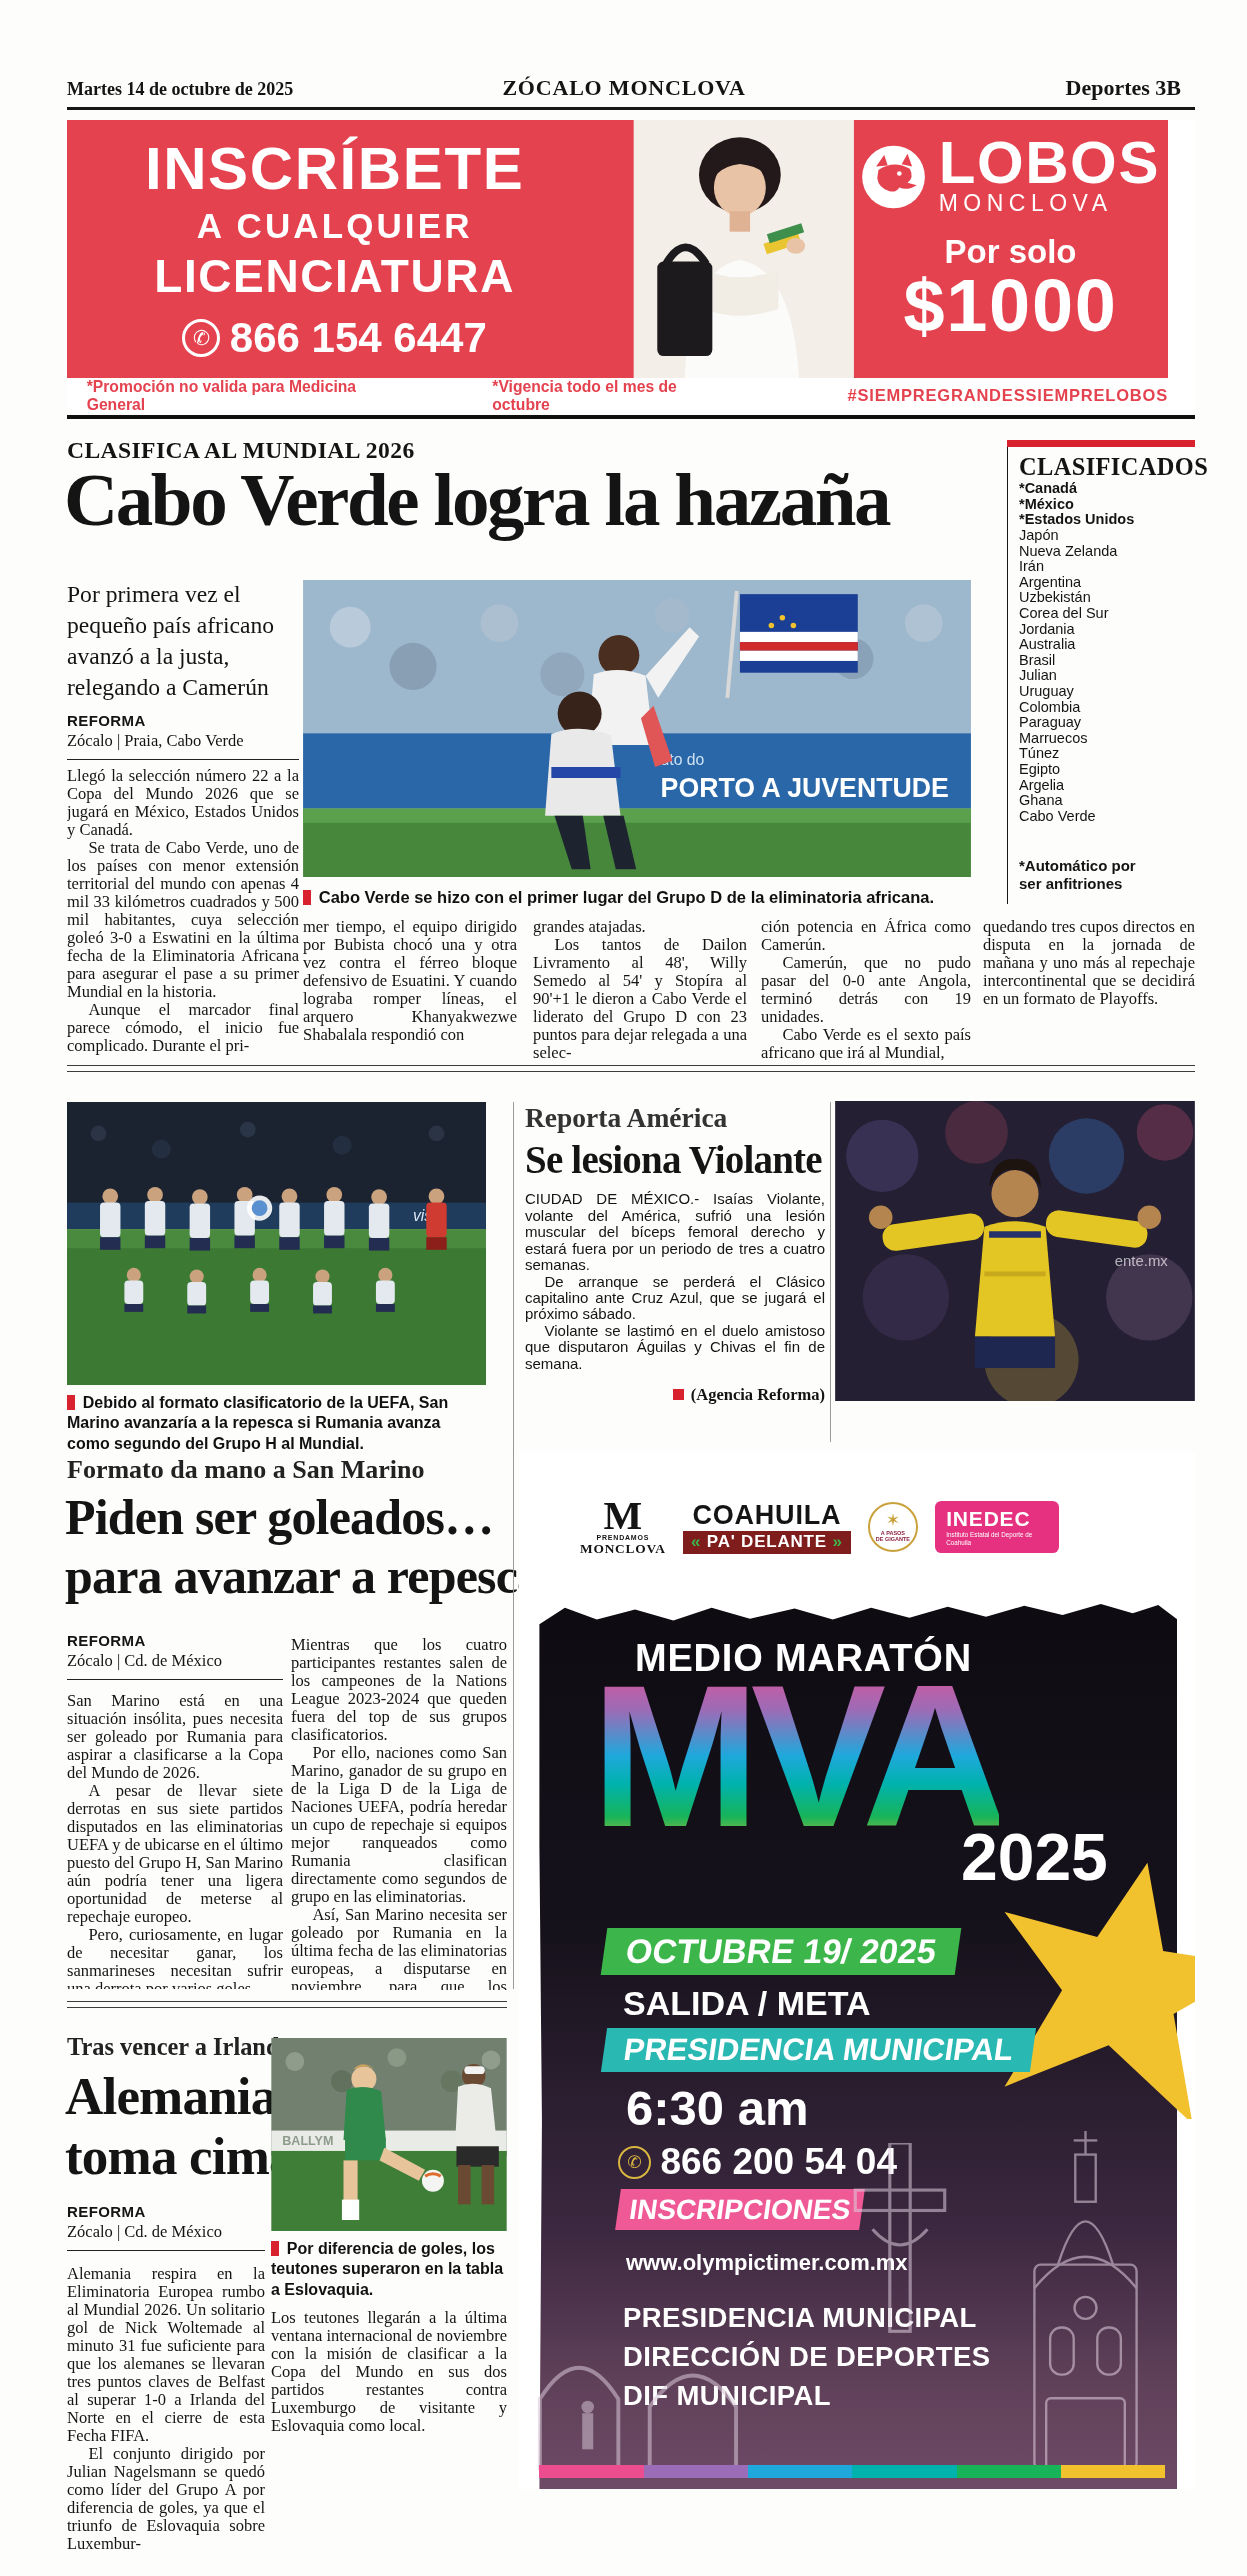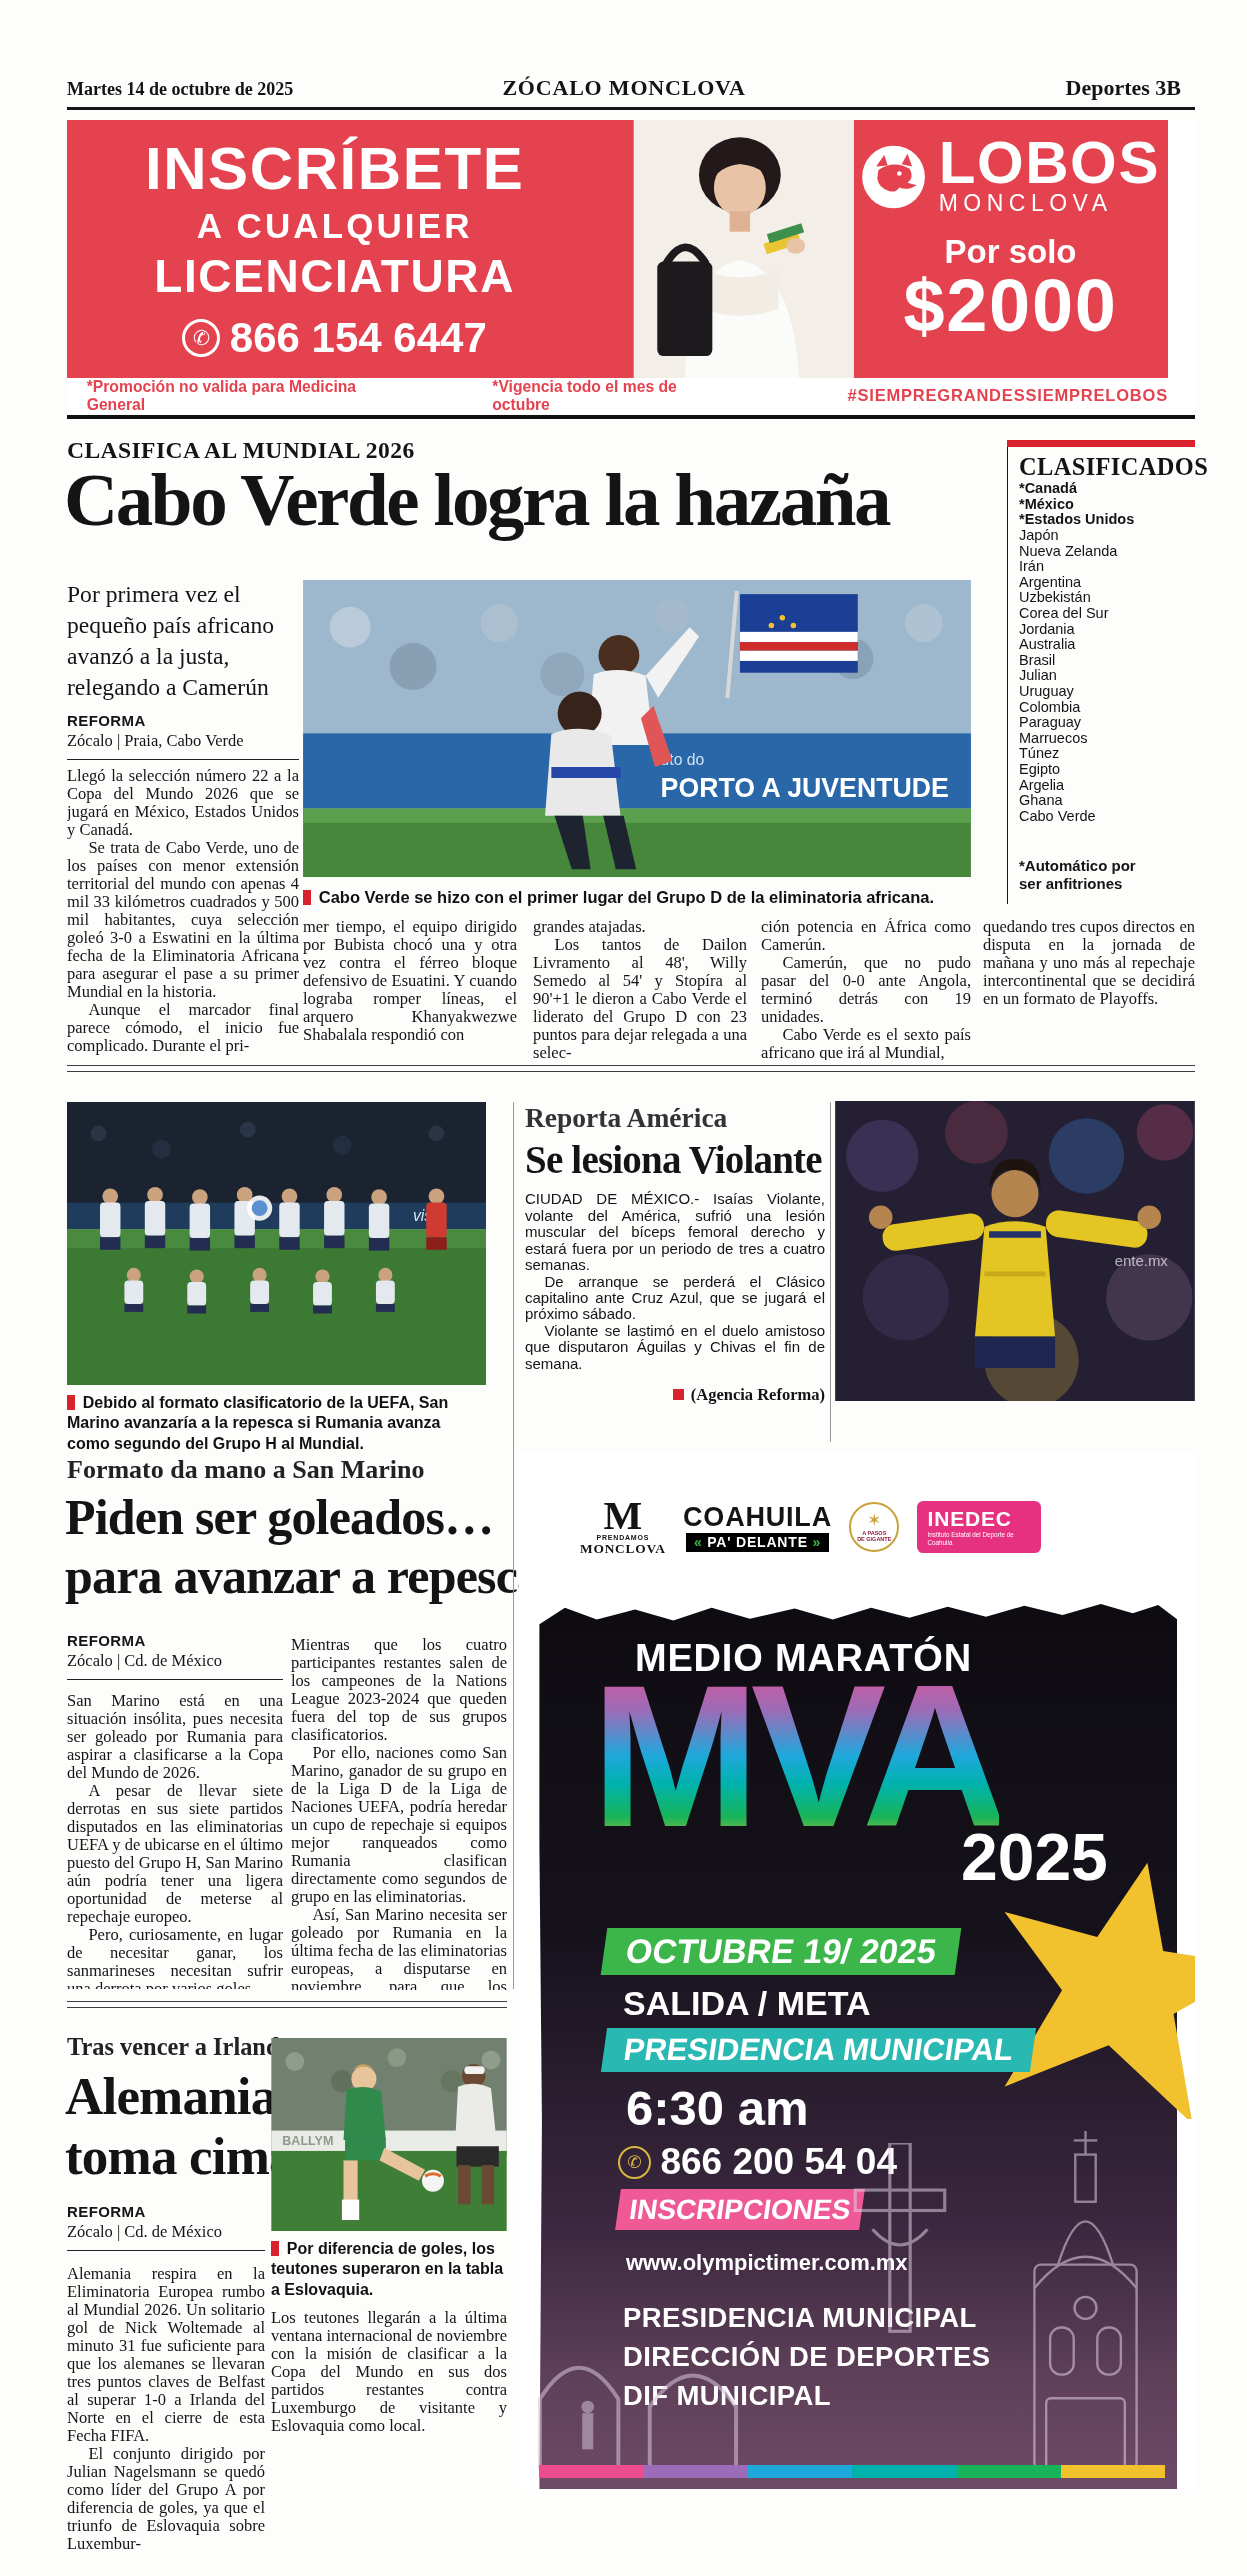--- a/index.html
+++ b/index.html
@@ -89,21 +89,21 @@
   .photo3{left:835px;top:1101px;width:360px;height:300px;overflow:hidden;}
   
   .poster{left:519px;top:1451px;width:676px;height:1038px;background:#fff;overflow:hidden;}
   .sponsors{position:absolute;left:61px;top:46px;display:flex;align-items:center;gap:17.3px;}
   .sp-m{text-align:center;font-family:var(--serif);}
   .sp-m-letter{font-size:41px;font-weight:900;line-height:.9;}
   .sp-m-sub{font-family:var(--sans);font-size:7px;font-weight:700;letter-spacing:0.8px;}
   .sp-m-city{font-family:var(--serif);font-size:13.4px;font-weight:900;letter-spacing:0.8px;}
   .sp-coa{text-align:center;}
   .sp-coa-name{font-family:var(--sans);font-size:27px;font-weight:900;letter-spacing:0.8px;}
-  .sp-coa-rib{background:#000000;color:#fff;font-family:var(--sans);font-size:14px;font-weight:700;padding:1.6px 7.9px;display:inline-block;letter-spacing:0.8px;}
+  .sp-coa-rib{background:#7f1d1d;color:#fff;font-family:var(--sans);font-size:17px;font-weight:700;padding:1.6px 7.9px;display:inline-block;letter-spacing:0.8px;}
   .chev{color:var(--ribbon_green);font-weight:900;}
   .sp-circle{width:50px;height:50px;border-radius:50%;border:2.4px solid #caa23c;display:flex;flex-direction:column;align-items:center;justify-content:center;text-align:center;}
   .sp-circle .star{color:#caa23c;font-size:17.3px;line-height:1;}
   .sp-circle .txt{font-family:var(--sans);font-size:5.5px;font-weight:800;color:#8d1f3f;line-height:1.1;}
   .sp-inedec{background:var(--inedec_pink);color:#fff;border-radius:6.3px;padding:6.3px 11px;font-family:var(--sans);}
   .sp-inedec .big{font-size:21px;font-weight:900;letter-spacing:0.8px;}
   .sp-inedec .sub{font-size:6.3px;line-height:1.2;width:102px;}
   .poster-dark{position:absolute;left:20.4px;top:118px;width:638px;height:920px;
     background:linear-gradient(180deg,#0d0b10 0%,#16121c 40%,#3c2840 72%,#5f4059 88%,#6e4a66 100%);
     clip-path:polygon(0 6%,4% 4.2%,9% 5.5%,15% 4.4%,21% 5.6%,27% 4.2%,33% 5.4%,40% 4.3%,46% 5.5%,52% 4.2%,58% 5.3%,64% 4.1%,70% 5.2%,76% 4.0%,82% 5.0%,88% 3.8%,93% 4.8%,97% 3.9%,100% 5.5%,100% 100%,0 100%,0.4% 60%,0 30%);}
@@ -180,21 +180,21 @@
         <path d="M70 34 L80 16 L88 38 Z" fill="#e5424f"></path>
         <path d="M30 44 Q56 26 84 42 Q92 58 80 66 L96 70 Q80 80 66 74 Q60 84 48 80 Q30 74 28 58 Z" fill="#e5424f"></path>
         <circle cx="66" cy="50" r="4" fill="#fff"></circle>
       </svg>
       <div>
         <div class="lobos-name">LOBOS</div>
         <div class="lobos-city">MONCLOVA</div>
       </div>
     </div>
     <div class="lobos-solo">Por solo</div>
-    <div class="lobos-price">$2000</div>
+    <div class="lobos-price">$1000</div>
   </div>
   <div class="banner-notes">
     <span class="note note1">*Promoción no valida para Medicina General</span>
     <span class="note note2">*Vigencia todo el mes de octubre</span>
     <span class="hashtag">#SIEMPREGRANDESSIEMPRELOBOS</span>
   </div>
 </div>
 <div class="abs banner-rule"></div>
 
 <div class="abs kicker1">CLASIFICA AL MUNDIAL 2026</div>

